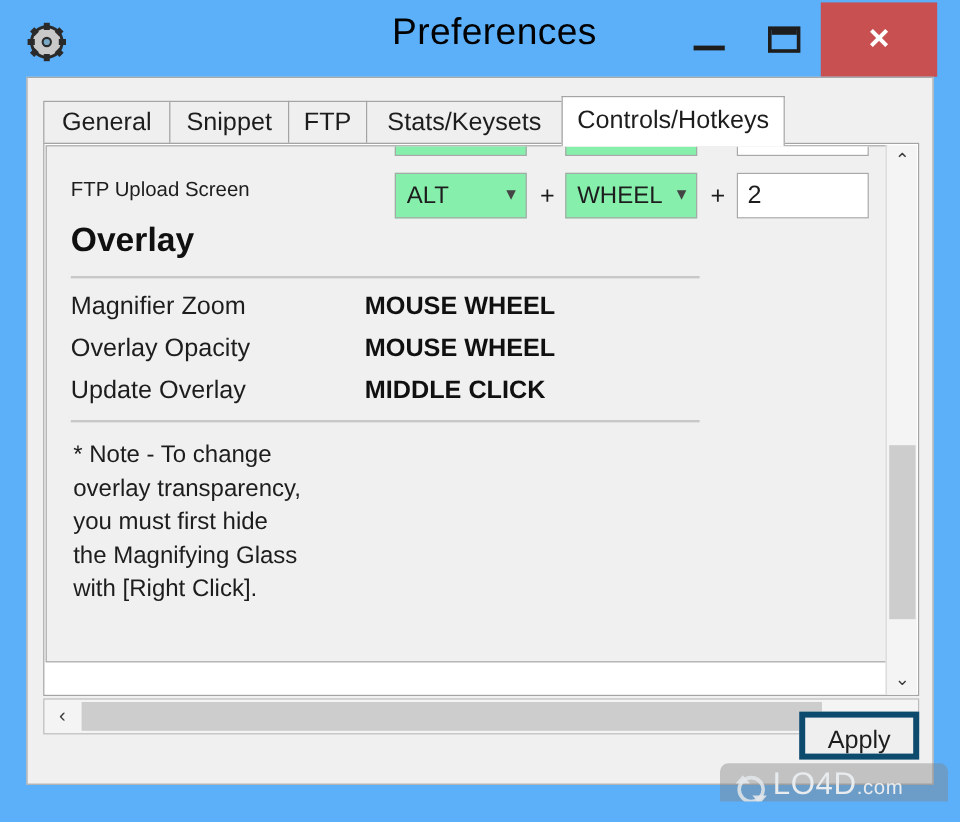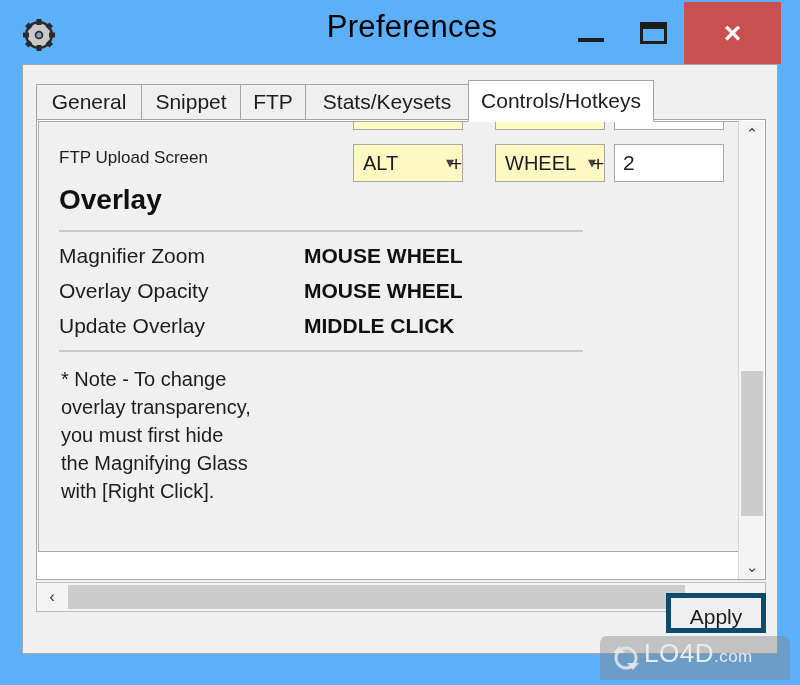--- a/index.html
+++ b/index.html
@@ -141,28 +141,27 @@
   .hk-label {
     position: absolute;
     left: 20px; top: 8px;
     font-size: 17px; color: #1d1d1d;
     white-space: nowrap;
     font-family: "Liberation Sans", sans-serif;
   }
   .combo {
     position: absolute;
     height: 38px;
-    background: #fef9c3;
+    background: #86efac;
     border: 1px solid #a8a8a8;
     font-size: 20px;
     color: #1d1d1d;
     line-height: 36px;
     padding-left: 9px;
     font-family: "Liberation Sans", sans-serif;
-    margin-left: 24px;
   }
   .combo .chev {
     position: absolute;
     right: 8px; top: 0;
     line-height: 36px;
     font-size: 16px; color: #444;
   }
   .plus {
     position: absolute;
     font-size: 21px; color: #1d1d1d;
@@ -287,21 +286,21 @@
     border: 5px solid #0c4a6e;
     font-size: 21px; color: #1d1d1d;
     line-height: 38px; text-align: center;
     font-family: "Liberation Sans", sans-serif;
   }
 
   
   #watermark {
     position: absolute;
     left: 600px; top: 636px;
-    width: 190px; height: 44px;
+    width: 190px; height: 32px;
     border-radius: 7px 7px 0 0;
     background: rgba(130,130,130,0.42);
     overflow: hidden;
   }
   #wm-logo {
     position: absolute; left: 10px; top: 6px;
     width: 32px; height: 32px;
   }
   #wm-text {
     position: absolute; left: 44px; top: 2px;

